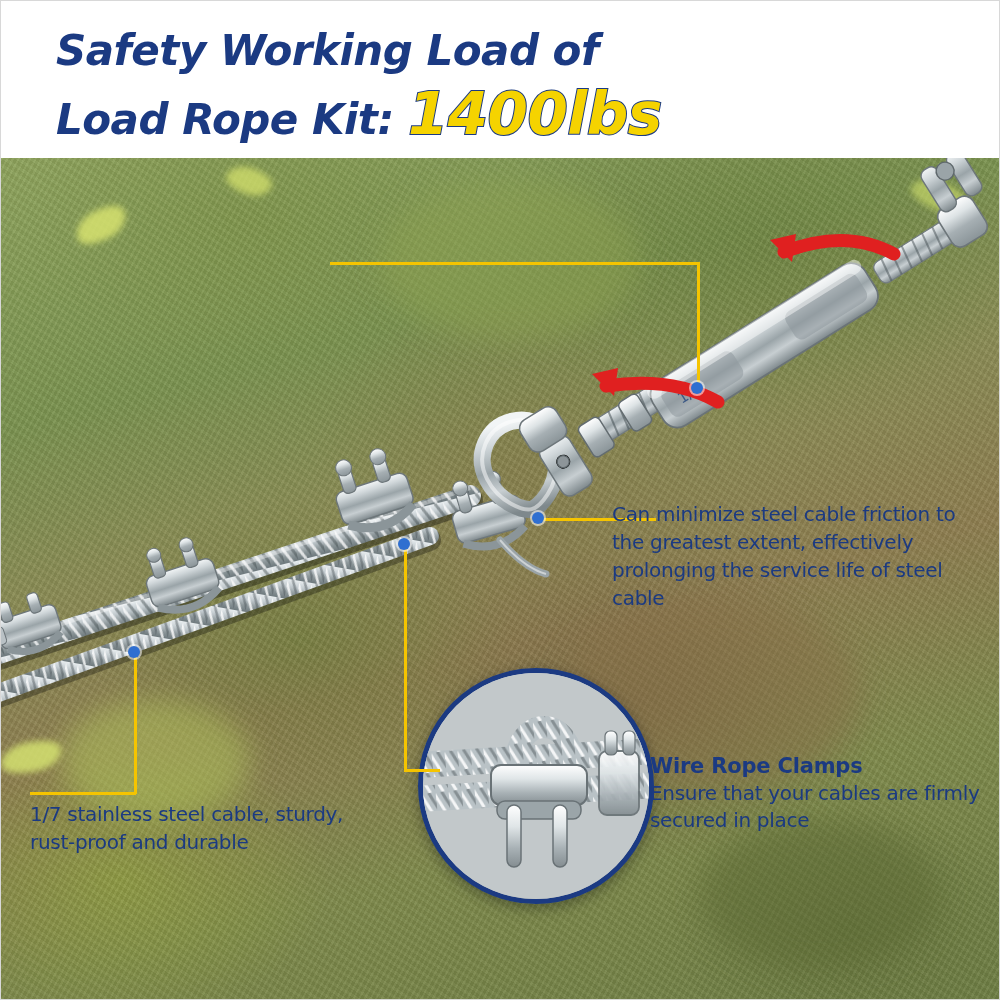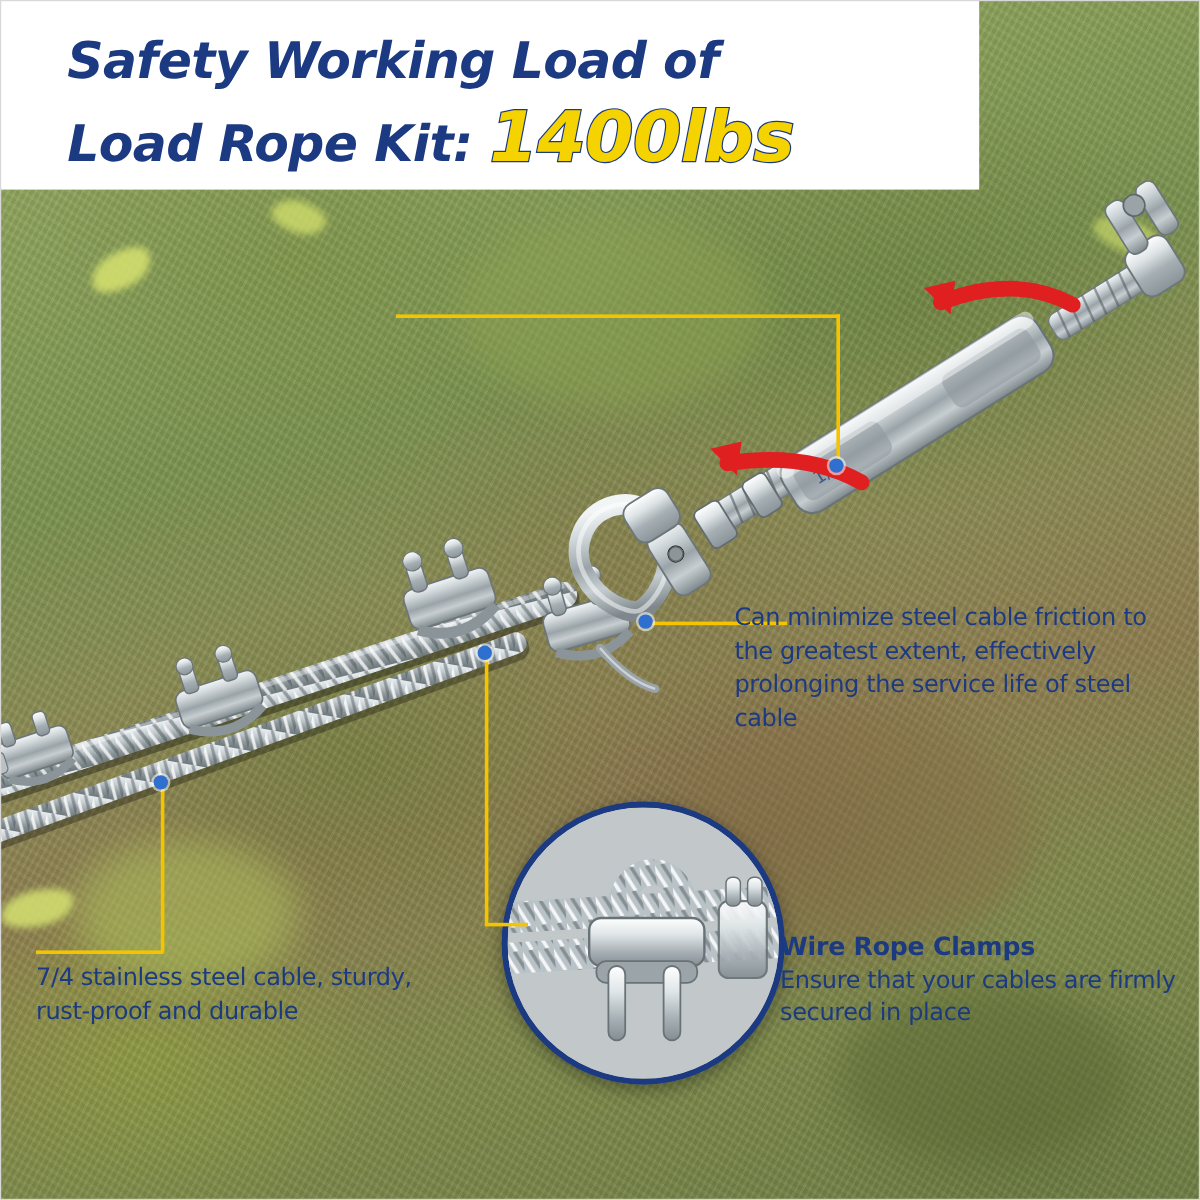--- a/index.html
+++ b/index.html
@@ -49,21 +49,21 @@
   .leaf {
     position: absolute;
     border-radius: 48% 52% 45% 55% / 60% 40% 60% 40%;
     filter: blur(3px);
   }
 
   
   .banner {
     position: absolute;
     left: 0; top: 0;
-    width: 816px;
+    width: 1000px;
     height: 158px;
     background: #ffffff;
   }
   .banner-line1, .banner-line2 {
     position: absolute;
     left: 56px;
     font-family: "DejaVu Sans", sans-serif;
     font-weight: bold;
     font-style: italic;
     font-size: 42px;
@@ -93,21 +93,21 @@
     letter-spacing: -0.2px;
   }
   .callout .body {
     font-size: 20px;
     line-height: 28px;
     letter-spacing: -0.3px;
   }
   .txt-turnbuckle { left: 88px; top: 232px; width: 380px; }
   .txt-thimble    { left: 612px; top: 500px; width: 350px; }
   .txt-cable      { left: 30px; top: 800px; width: 340px; }
-  .txt-clamps     { left: 650px; top: 752px; width: 340px; margin-top: 23px; }
+  .txt-clamps     { left: 650px; top: 752px; width: 340px; }
   .txt-clamps .body { line-height: 27px; }
 
   
   .lead { position: absolute; background: #f5c400; }
   .lead-h { height: 3px; }
   .lead-v { width: 3px; }
   .dot {
     position: absolute;
     width: 12px; height: 12px;
     border-radius: 50%;
@@ -367,21 +367,21 @@
       <span class="hl">1400lbs</span>
     </div>
   </div>
 
 
   <div class="callout txt-thimble">
     <div class="body">Can minimize steel cable friction to the greatest extent, effectively prolonging the service life of steel cable</div>
   </div>
 
   <div class="callout txt-cable">
-    <div class="body">7/4 stainless steel cable, sturdy, rust-proof and durable</div>
+    <div class="body">1/7 stainless steel cable, sturdy, rust-proof and durable</div>
   </div>
 
   <div class="callout txt-clamps">
     <div class="head">Wire Rope Clamps</div>
     <div class="body">Ensure that your cables are firmly secured in place</div>
   </div>
 
   <div class="frame"></div>
 </div>
 

